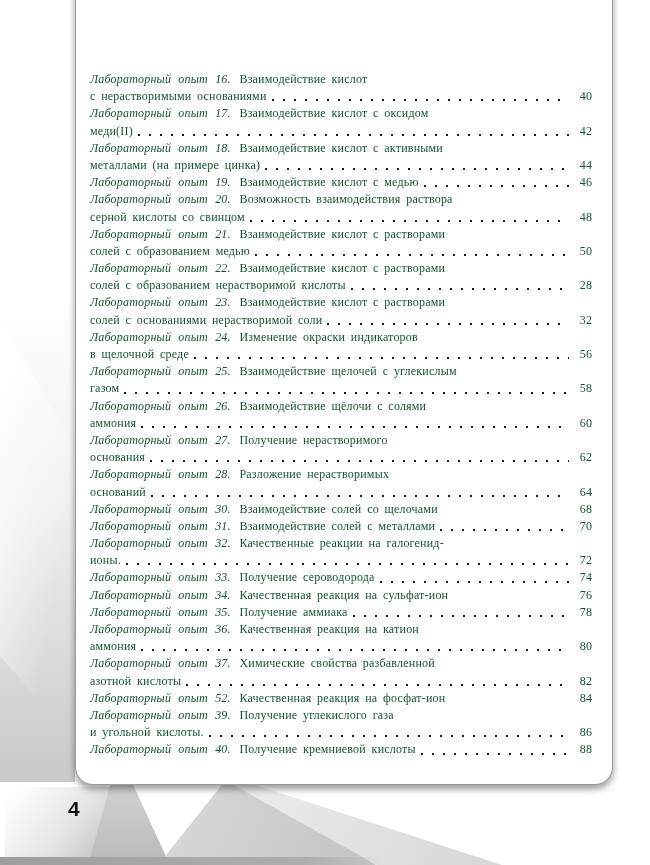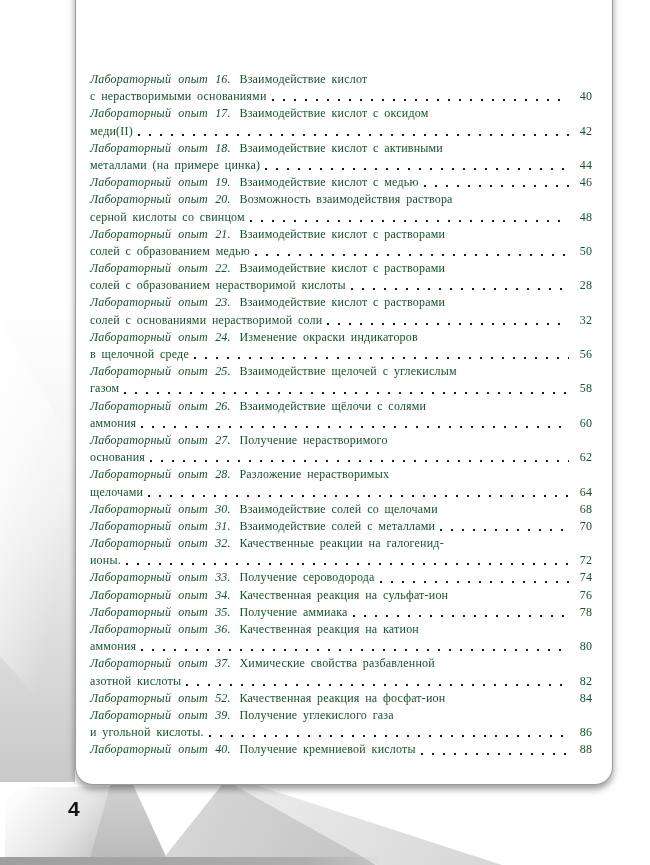--- a/index.html
+++ b/index.html
@@ -191,21 +191,21 @@
         </div>
         <div class="toc-line">
           <span>основания</span>
           <span class="leader"></span>
           <span class="pageno">62</span>
         </div>
         <div class="toc-line">
           <span><i>Лабораторный опыт 28.</i> Разложение нерастворимых</span>
         </div>
         <div class="toc-line">
-          <span>щелочами</span>
+          <span>оснований</span>
           <span class="leader"></span>
           <span class="pageno">64</span>
         </div>
         <div class="toc-line">
           <span><i>Лабораторный опыт 30.</i> Взаимодействие солей со щелочами</span>
           <span class="leader nodots"></span>
           <span class="pageno">68</span>
         </div>
         <div class="toc-line">
           <span><i>Лабораторный опыт 31.</i> Взаимодействие солей с металлами</span>

